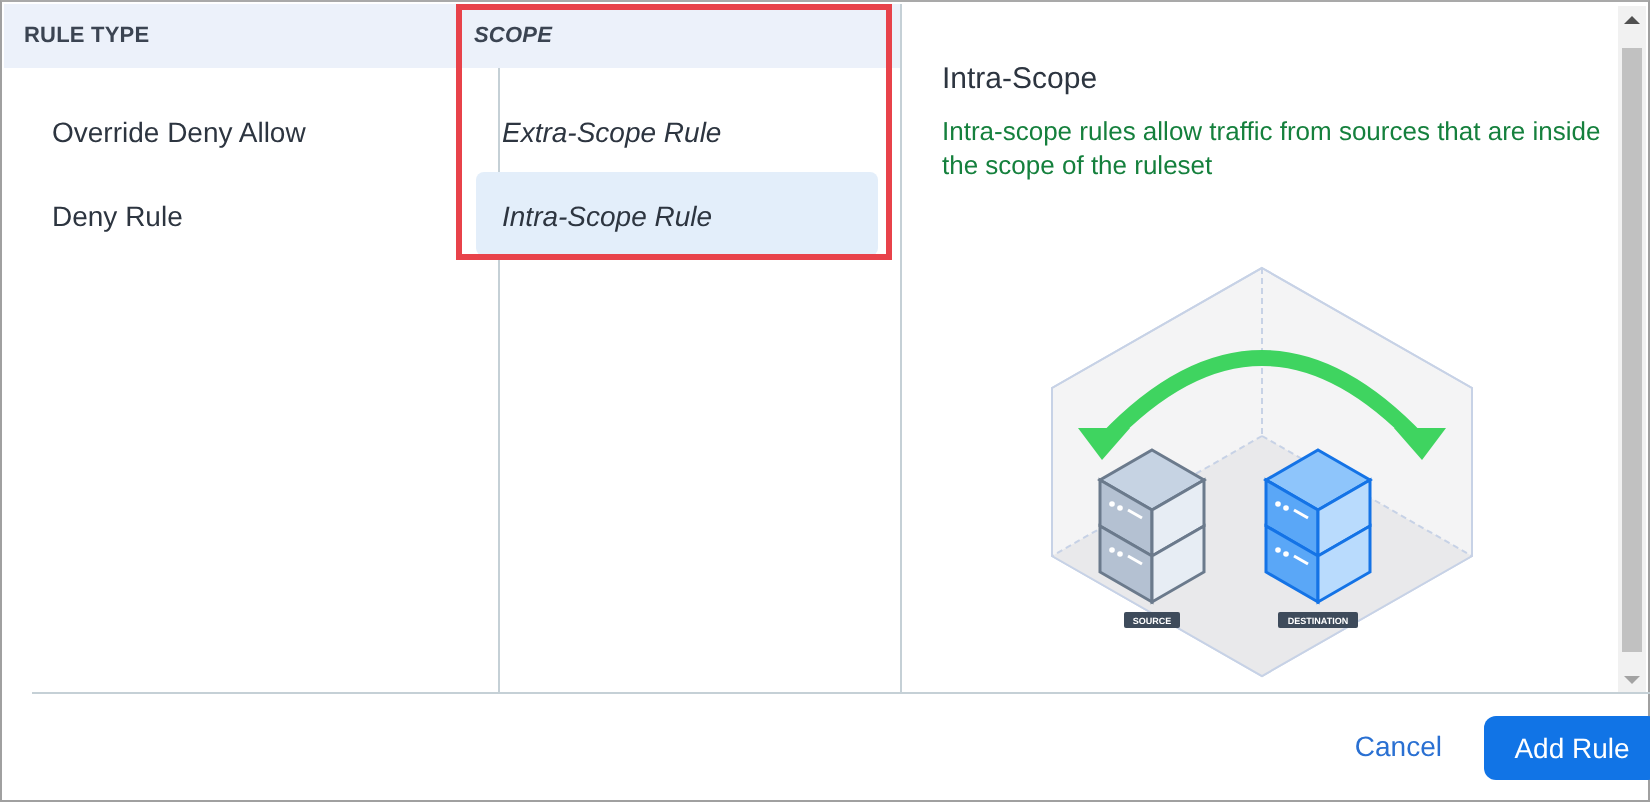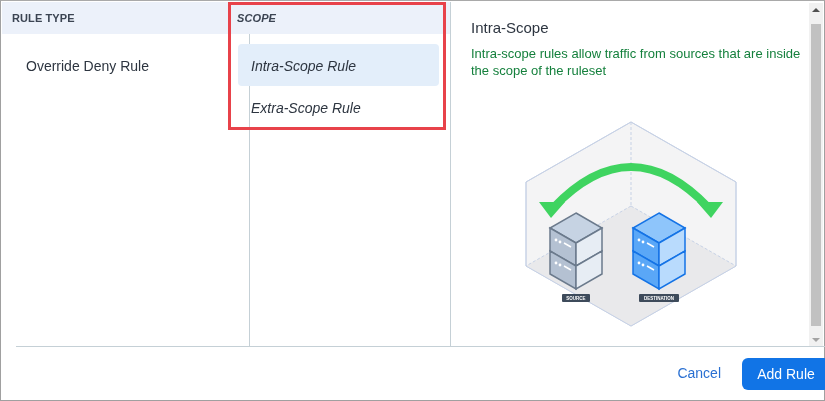--- a/index.html
+++ b/index.html
@@ -6,21 +6,21 @@
   html, body { width: 825px; height: 401px; overflow: hidden; background: #ffffff; }
   body { font-family: "Liberation Sans", "DejaVu Sans", sans-serif; color: #2d3540; }
   .dialog {
     position: absolute; left: 0; top: 0; width: 825px; height: 401px;
     border: 1px solid #a0a0a0; border-top-color: #a9a9a9; background: #fff;
   }
   .columns { position: absolute; left: 1px; top: 1px; width: 822px; height: 344px; }
   .col { position: absolute; top: 0; height: 344px; }
   .col-type { left: 0; width: 248px; border-right: 1px solid #c5d0d6; }
   .col-scope { left: 225px; width: 224px; border-right: 1px solid #c5d0d6; font-style: italic; }
-  .col-detail { left: 449px; width: 360px; }
+  .col-detail { left: 449px; width: 360px; margin-top: 12px; }
   .col-header {
     height: 32px; background: #ecf1fa; font-size: 11px; font-weight: bold;
     color: #3b4452; padding: 10px 0 0 10px; letter-spacing: 0.1px;
   }
   .list { padding-top: 10px; }
   .list-item {
     margin: 0 11px; height: 42px; border-radius: 4px; font-size: 14px;
     color: #2d3540; padding: 14px 0 0 13px; cursor: pointer;
   }
   .list-item.selected { background: #e3eefa; }
@@ -65,29 +65,30 @@
 </style>
 </head>
 <body>
 
 <div class="dialog">
   <div class="columns">
 
     <div class="col col-type">
       <div class="col-header">RULE TYPE</div>
       <div class="list">
-        <div class="list-item">Override Deny Rule</div>
+        <div class="list-item">Override Deny Allow</div>
+        <div class="list-item">Deny Rule</div>
       </div>
     </div>
 
     <div class="col col-scope">
       <div class="col-header">SCOPE</div>
       <div class="list">
+        <div class="list-item">Extra-Scope Rule</div>
         <div class="list-item selected">Intra-Scope Rule</div>
-        <div class="list-item">Extra-Scope Rule</div>
       </div>
     </div>
 
     <div class="col col-detail">
       <div class="detail-title">Intra-Scope</div>
       <div class="detail-desc">Intra-scope rules allow traffic from sources that are inside the scope of the ruleset</div>
 
       <svg class="illustration" viewBox="0 0 240 212" xmlns="http://www.w3.org/2000/svg">
 
         <polygon points="120,6 225,66 225,150 120,210 15,150 15,66" fill="#f4f4f5" stroke="#c7d2e6" stroke-width="1"></polygon>

